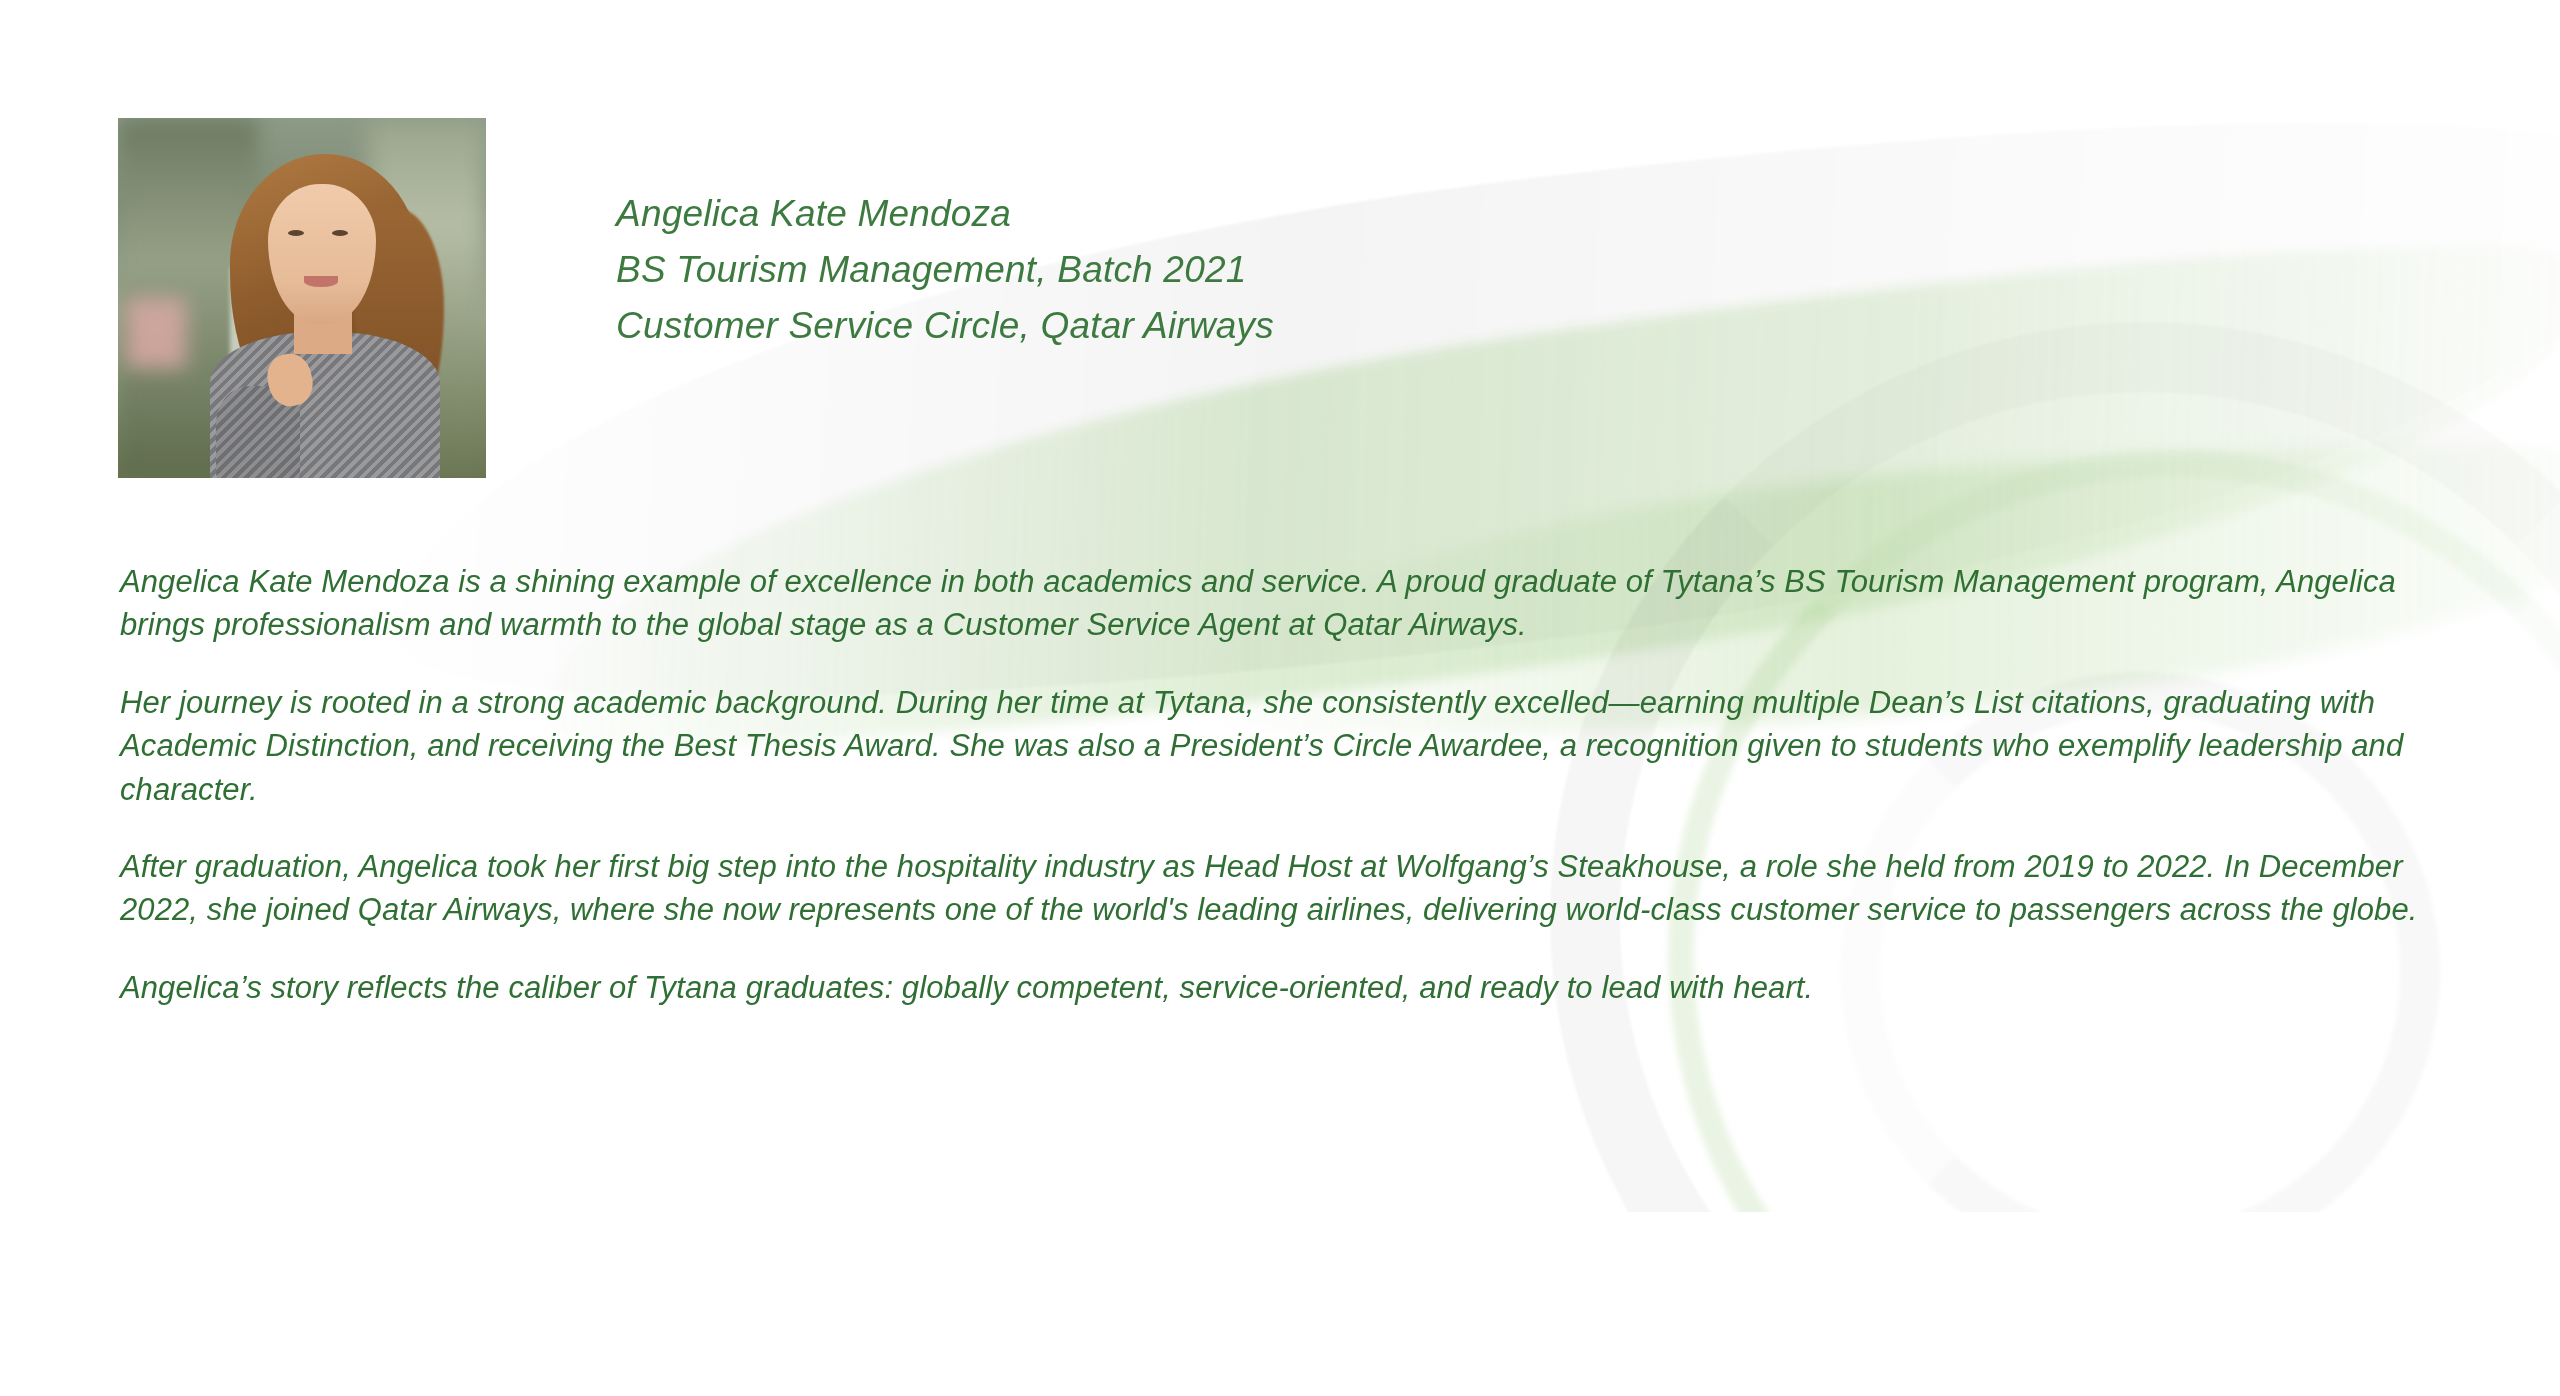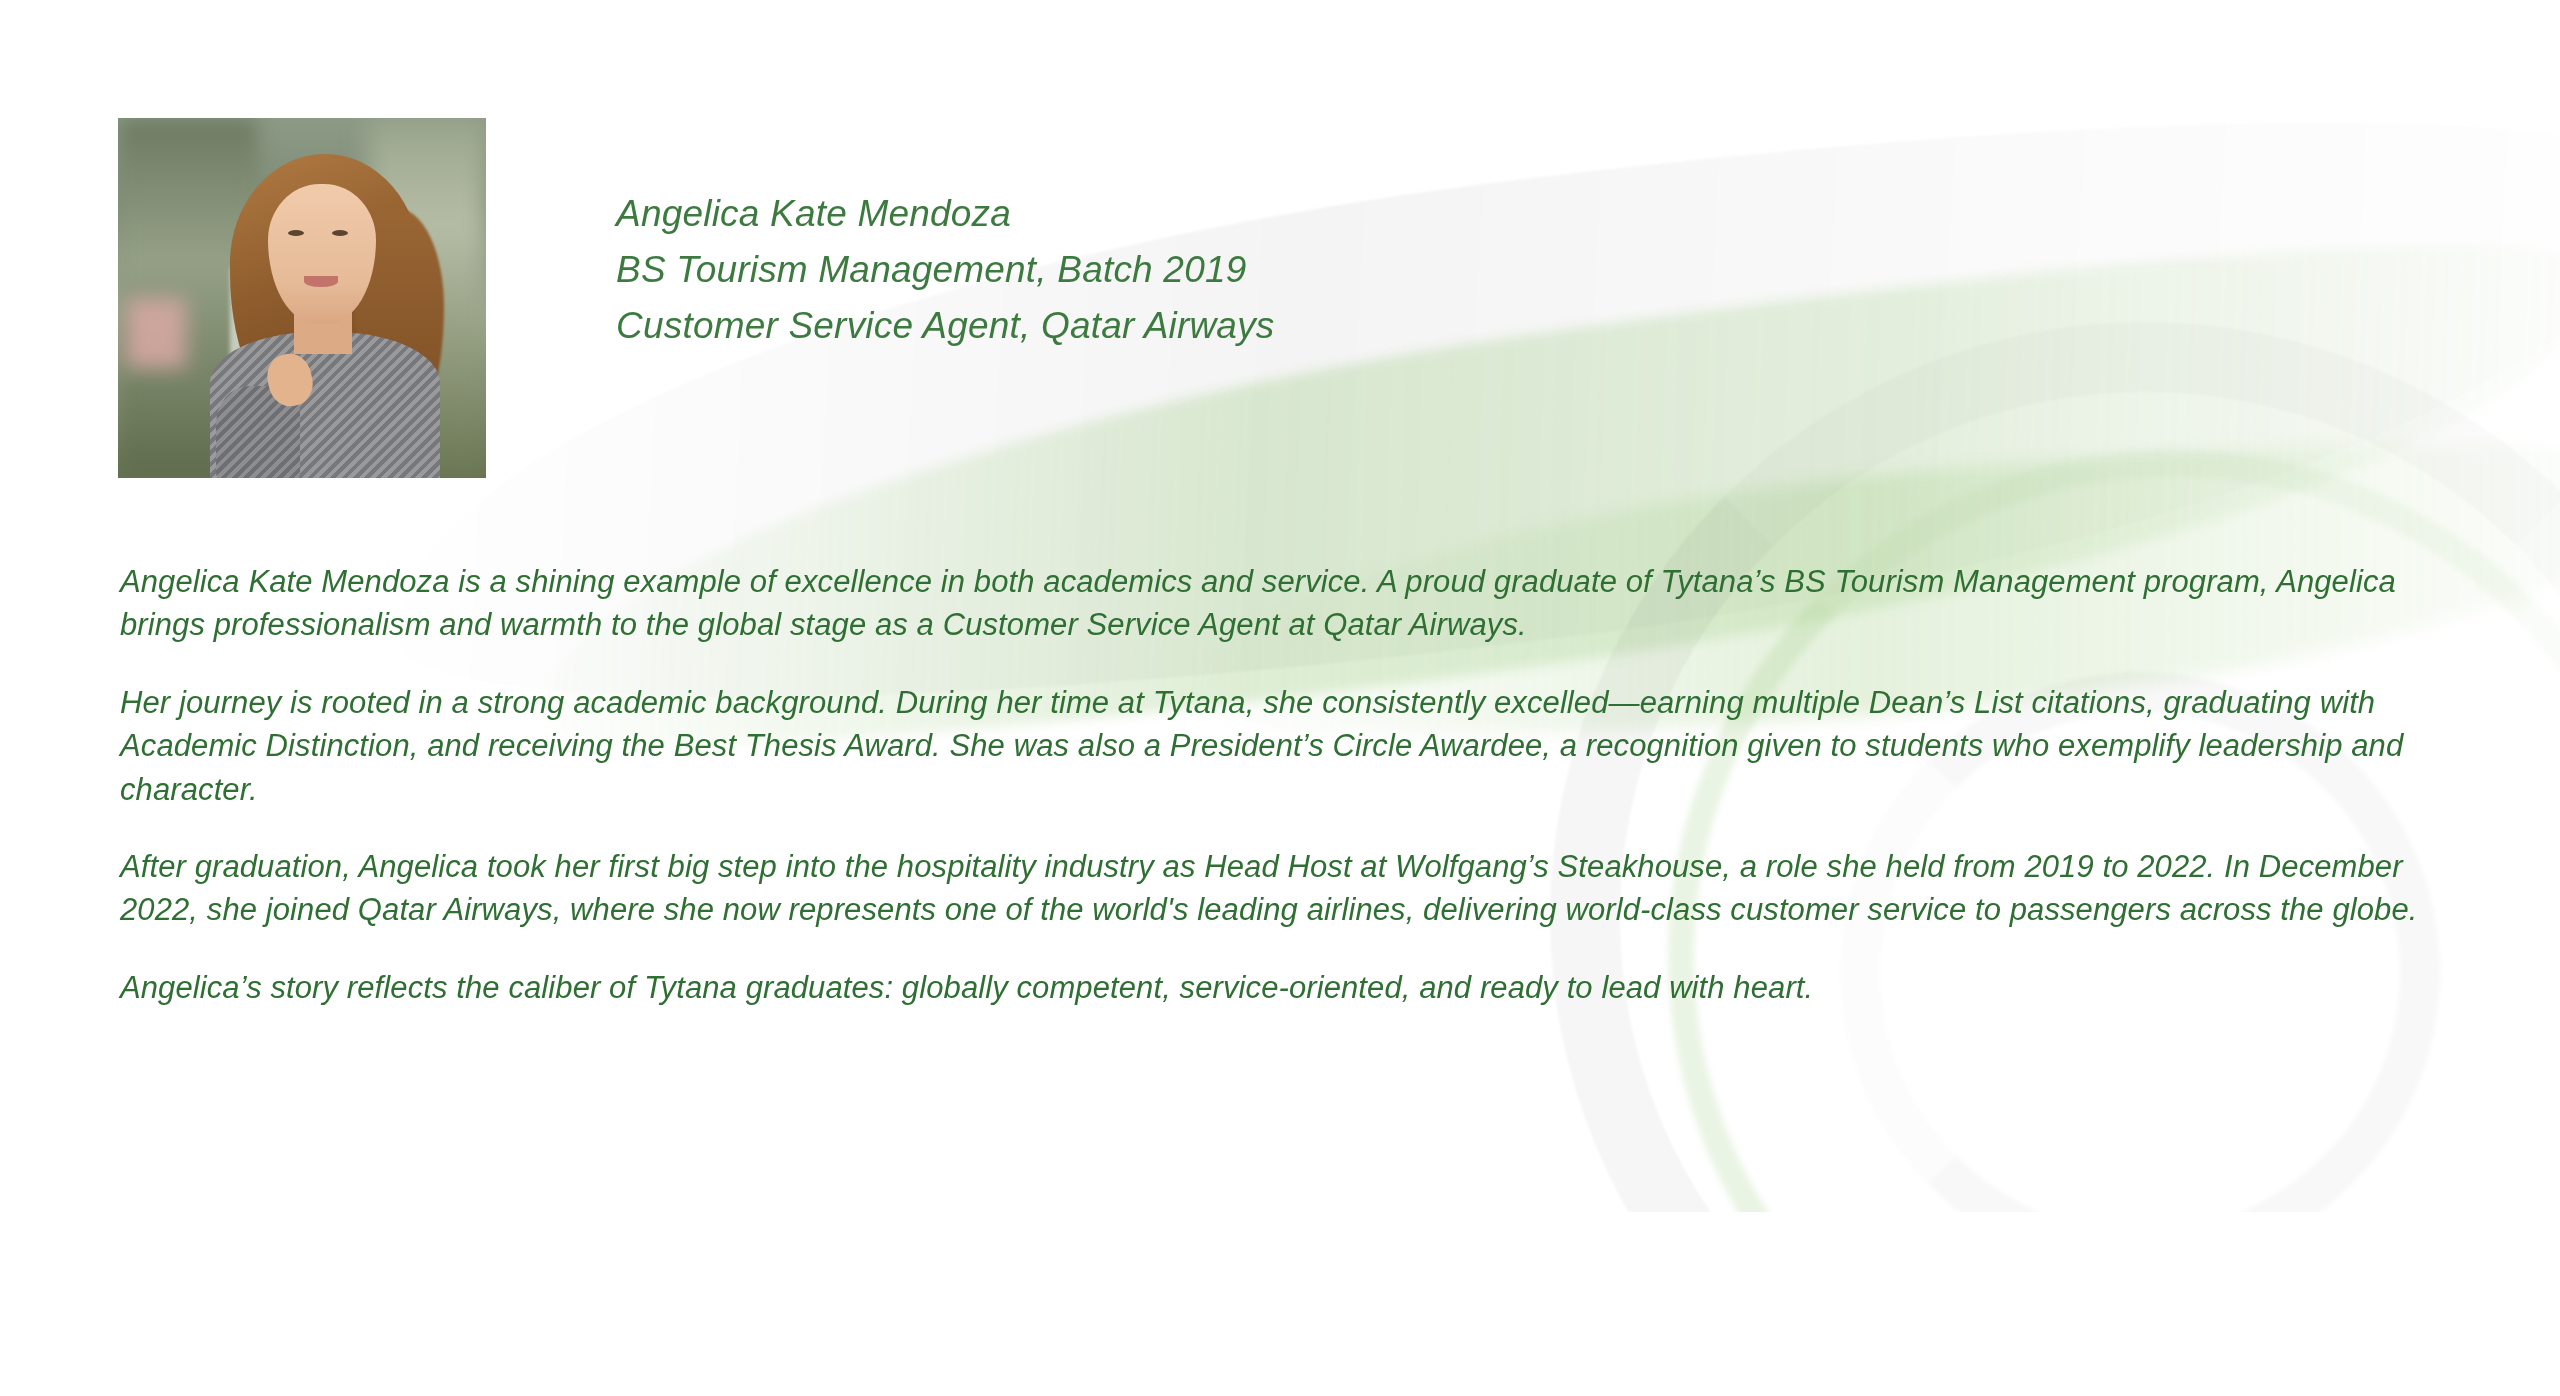--- a/index.html
+++ b/index.html
@@ -271,22 +271,22 @@
       <div class="sub-neck"></div>
       <div class="sub-face"></div>
       <div class="sub-eye-l"></div>
       <div class="sub-eye-r"></div>
       <div class="sub-mouth"></div>
       <div class="sub-hand"></div>
     </div>
 
     <div class="header-text">
       <div>Angelica Kate Mendoza</div>
-      <div>BS Tourism Management, Batch 2019</div>
-      <div>Customer Service Agent, Qatar Airways</div>
+      <div>BS Tourism Management, Batch 2021</div>
+      <div>Customer Service Circle, Qatar Airways</div>
     </div>
 
   </div>
 
   <div class="body-copy">
     <p>Angelica Kate Mendoza is a shining example of excellence in both academics and service. A proud graduate of Tytana’s BS Tourism Management program, Angelica brings professionalism and warmth to the global stage as a Customer Service Agent at Qatar Airways.</p>
     <p>Her journey is rooted in a strong academic background. During her time at Tytana, she consistently excelled—earning multiple Dean’s List citations, graduating with Academic Distinction, and receiving the Best Thesis Award. She was also a President’s Circle Awardee, a recognition given to students who exemplify leadership and character.</p>
     <p>After graduation, Angelica took her first big step into the hospitality industry as Head Host at Wolfgang’s Steakhouse, a role she held from 2019 to 2022. In December 2022, she joined Qatar Airways, where she now represents one of the world's leading airlines, delivering world-class customer service to passengers across the globe.</p>
     <p>Angelica’s story reflects the caliber of Tytana graduates: globally competent, service-oriented, and ready to lead with heart.</p>
   </div>

